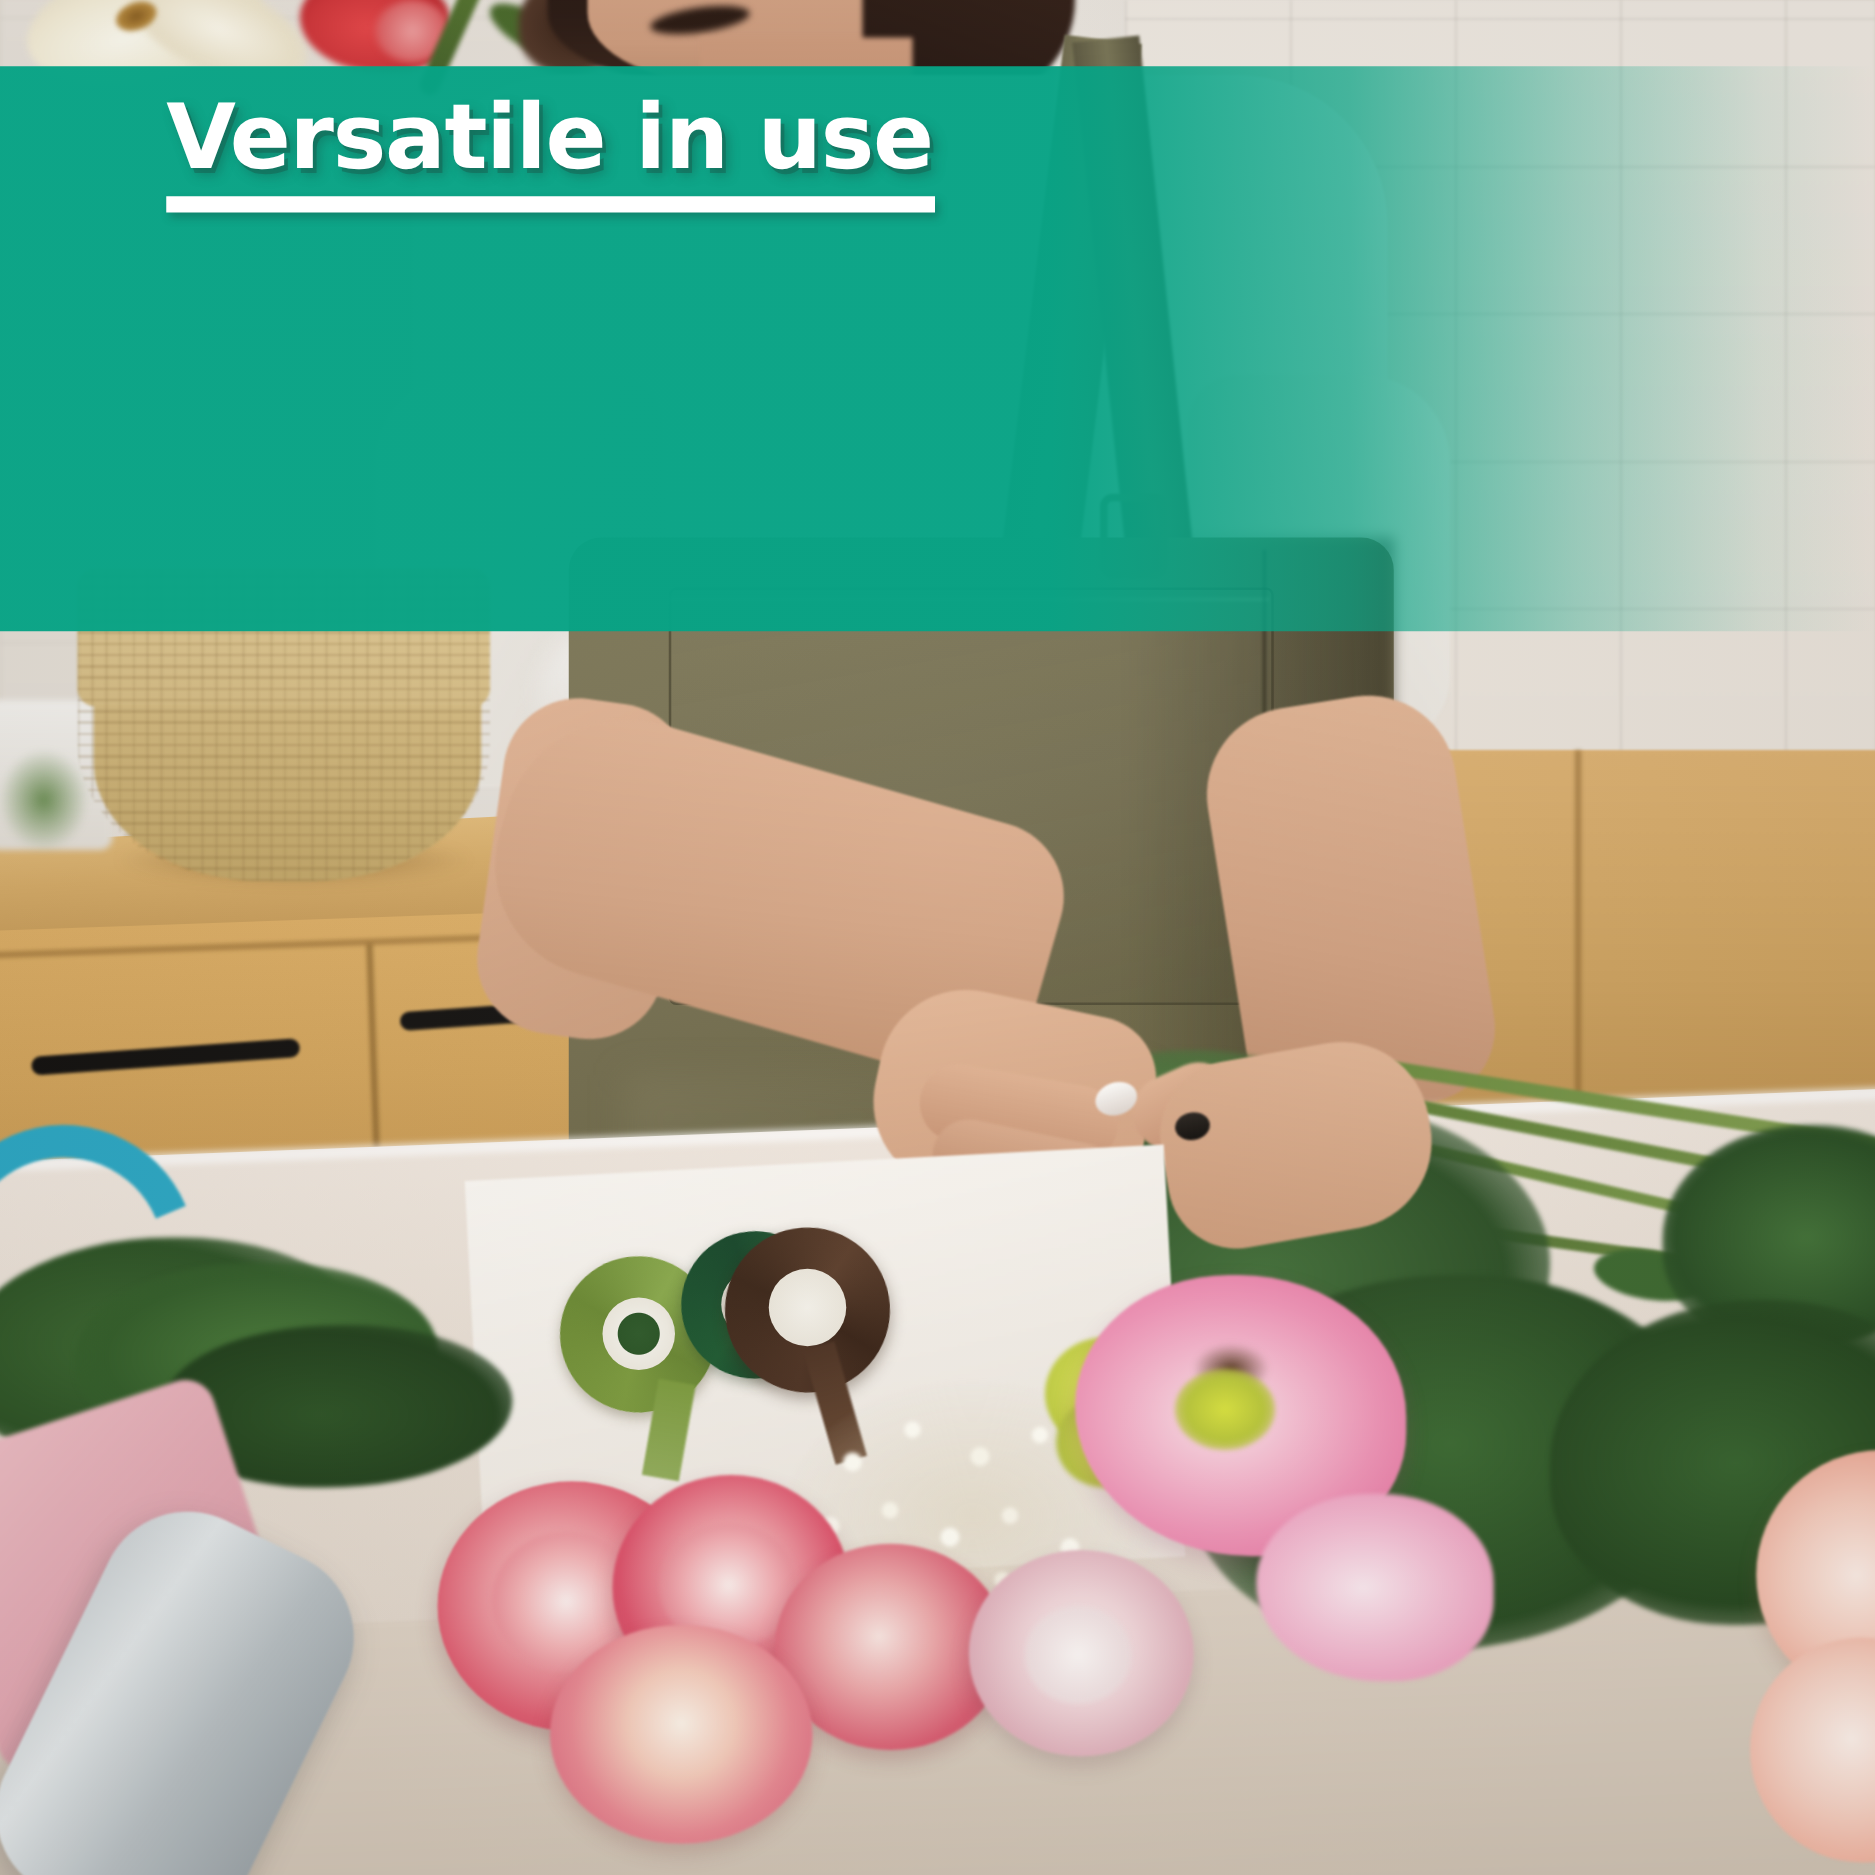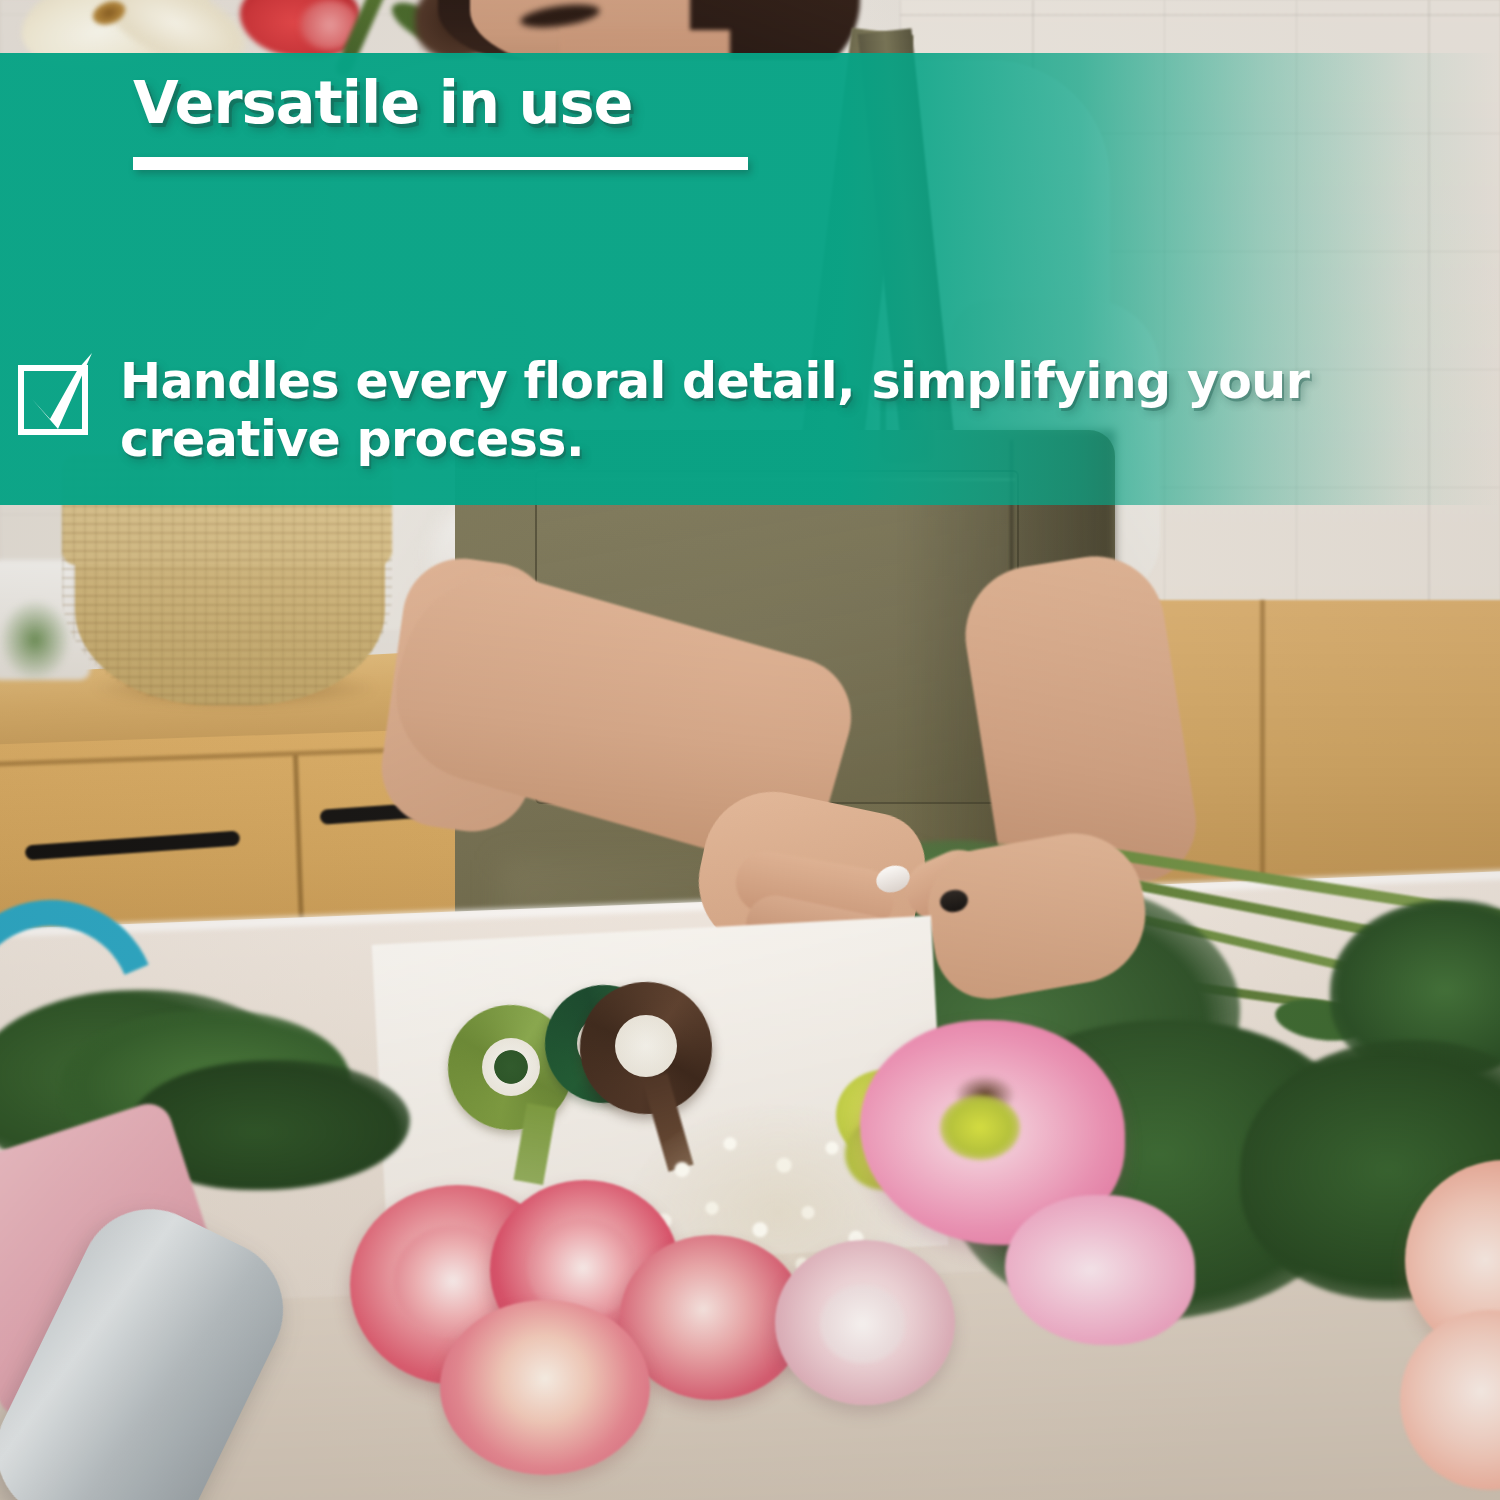--- a/index.html
+++ b/index.html
@@ -317,21 +317,21 @@
       rgba(7,163,133,.72) 72%,
       rgba(7,163,133,.34) 84%,
       rgba(7,163,133,.08) 94%,
       rgba(7,163,133,0) 100%);
   }
   .banner-inner{position:absolute;left:0;top:0;width:1500px;height:452px;}
 
   .headline{
     position:absolute;left:133px;top:20px;
     font-family:"DejaVu Sans",sans-serif;
-    font-weight:bold;font-size:59px;line-height:1;color:#ffffff;
+    font-weight:bold;font-size:72px;line-height:1;color:#ffffff;
     letter-spacing:-1px;
     text-shadow:3px 4px 0 rgba(25,90,75,.45), 5px 6px 9px rgba(20,70,58,.35);
   }
   .headline-underline{
     position:absolute;left:133px;top:104px;width:615px;height:13px;background:#ffffff;
     box-shadow:3px 4px 7px rgba(20,70,58,.35);
   }
 
   .bullet{position:absolute;display:flex;align-items:flex-start;}
   .b1{left:18px;top:153px;}
@@ -477,26 +477,17 @@
     <div class="ph veil"></div>
   </div>
 
   <div class="banner">
     <div class="banner-inner">
 
       <div class="headline">Versatile in use</div>
       <div class="headline-underline"></div>
 
 
-      <div class="bullet b2">
-        <div class="cbox">
-          <svg viewBox="0 0 76 90">
-            <rect x="3" y="17" width="64" height="64" fill="none" stroke="#ffffff" stroke-width="6"></rect>
-            <path d="M14 48 L32 68 L60 18 L74 2 L40 78 Z" fill="#ffffff"></path>
-          </svg>
-        </div>
-        <div class="btext">Handles every floral detail, simplifying your creative process.</div>
-      </div>
 
     </div>
   </div>
 
 </div>
 
 </body></html>

